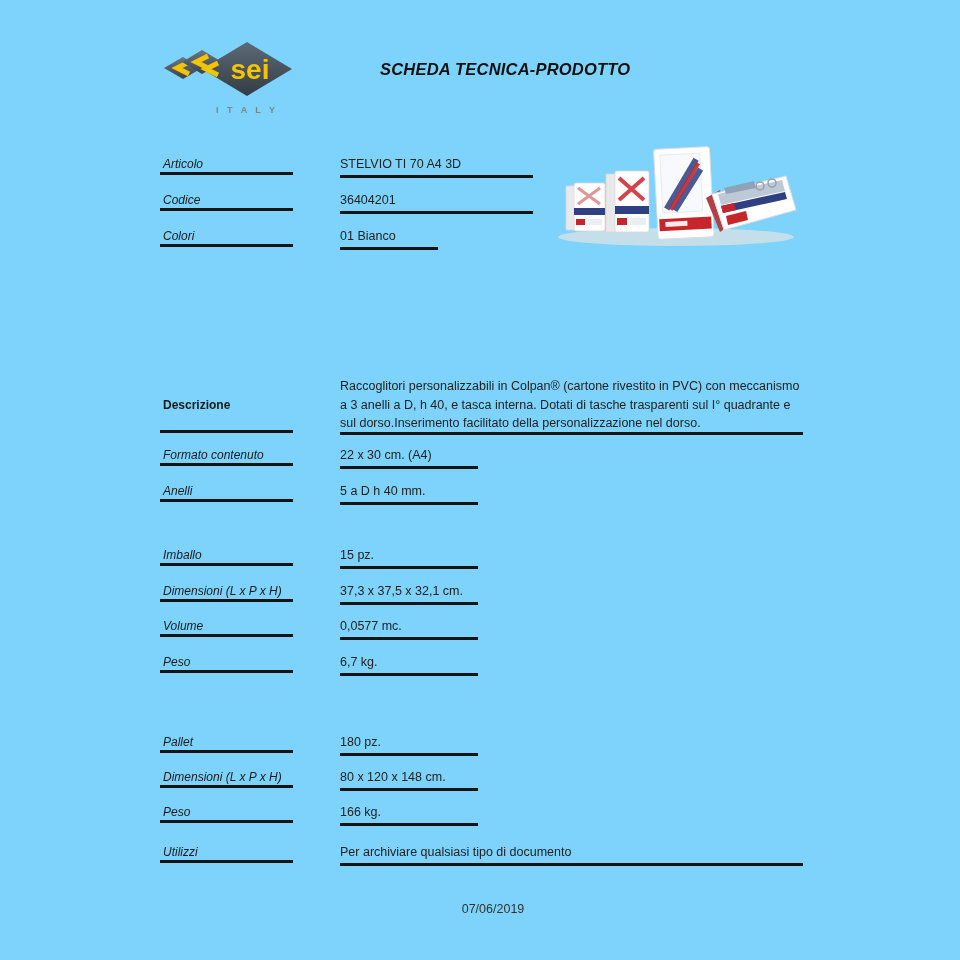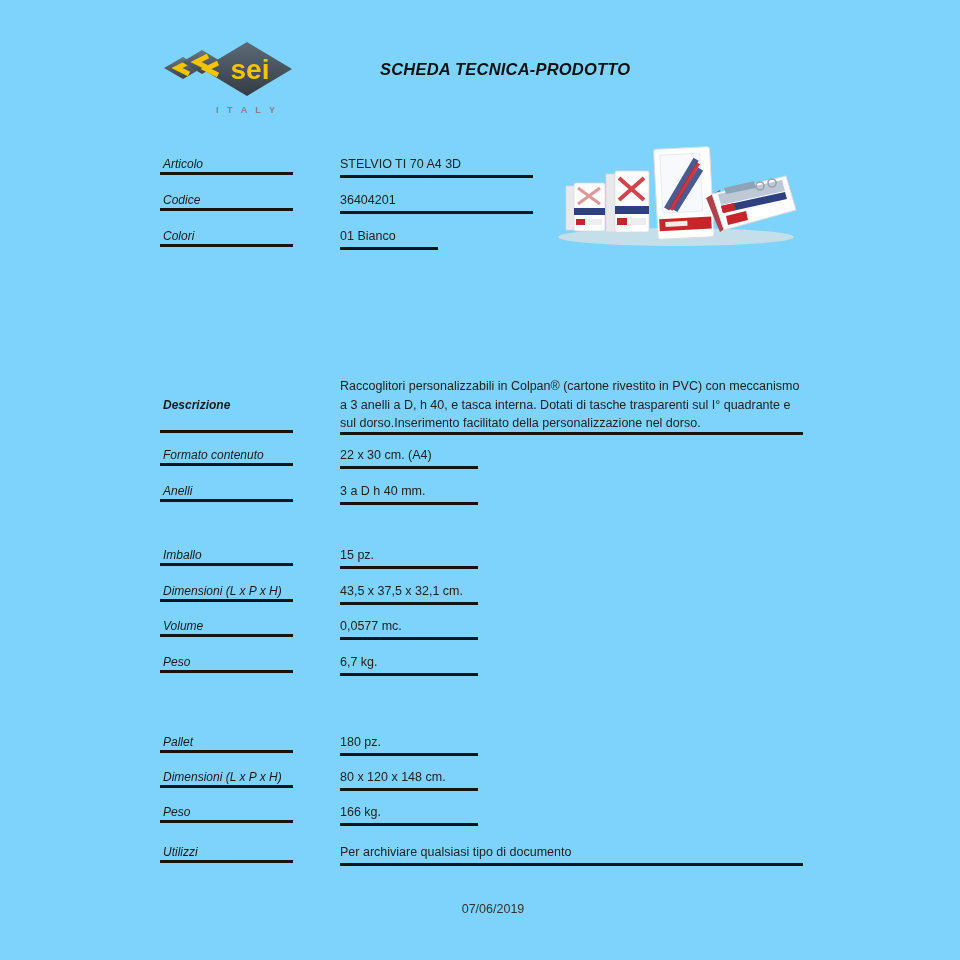--- a/index.html
+++ b/index.html
@@ -19,21 +19,21 @@
       border-bottom:3px solid #141414;padding:0 0 0 3px;font-size:12px;font-weight:normal;
       font-style:italic;line-height:14px;white-space:nowrap;overflow:visible;}
   .value-cell{position:absolute;left:340px;top:0;height:21px;box-sizing:border-box;
       border-bottom:3px solid #141414;font-size:12.5px;line-height:14px;white-space:nowrap;color:#222;}
   .w-long{width:193px;}
   .w-short{width:98px;}
   .w-med{width:138px;}
   .w-xlong{width:463px;}
 
   
-  .desc-label{position:absolute;left:163px;top:398px;font-size:12px;font-weight:bold;font-style:italic;line-height:14px;}
+  .desc-label{position:absolute;left:163px;top:398px;font-size:12px;font-weight:bold;line-height:14px;}
   .desc-label-line{position:absolute;left:160px;top:430px;width:133px;height:3px;background:#141414;}
   .desc-value{position:absolute;left:340px;top:377px;width:468px;font-size:12.5px;line-height:18.5px;color:#222;}
   .desc-value-line{position:absolute;left:340px;top:432px;width:463px;height:3px;background:#141414;}
 
   .doc-date{position:absolute;left:0;top:902px;width:960px;text-align:center;font-size:12.5px;color:#333;margin-left:13px;}
 </style>
 </head>
 <body>
 
 <div class="sheet">
@@ -131,30 +131,30 @@
     <div class="desc-value">Raccoglitori personalizzabili in Colpan® (cartone rivestito in PVC) con meccanismo a 3 anelli a D, h 40, e tasca interna. Dotati di tasche trasparenti sul I° quadrante e sul dorso.Inserimento facilitato della personalizzazione nel dorso.</div>
     <div class="desc-value-line"></div>
   </div>
 
   <div class="row" style="top:448px">
     <div class="label-cell">Formato contenuto</div>
     <div class="value-cell w-med">22 x 30 cm. (A4)</div>
   </div>
   <div class="row" style="top:484px">
     <div class="label-cell">Anelli</div>
-    <div class="value-cell w-med">3 a D h 40 mm.</div>
+    <div class="value-cell w-med">5 a D h 40 mm.</div>
   </div>
 
   <div class="row" style="top:548px">
     <div class="label-cell">Imballo</div>
     <div class="value-cell w-med">15 pz.</div>
   </div>
   <div class="row" style="top:584px">
     <div class="label-cell">Dimensioni  (L x P x H)</div>
-    <div class="value-cell w-med">43,5 x 37,5 x 32,1 cm.</div>
+    <div class="value-cell w-med">37,3 x 37,5 x 32,1 cm.</div>
   </div>
   <div class="row" style="top:619px">
     <div class="label-cell">Volume</div>
     <div class="value-cell w-med">0,0577 mc.</div>
   </div>
   <div class="row" style="top:655px">
     <div class="label-cell">Peso</div>
     <div class="value-cell w-med">6,7 kg.</div>
   </div>
 

